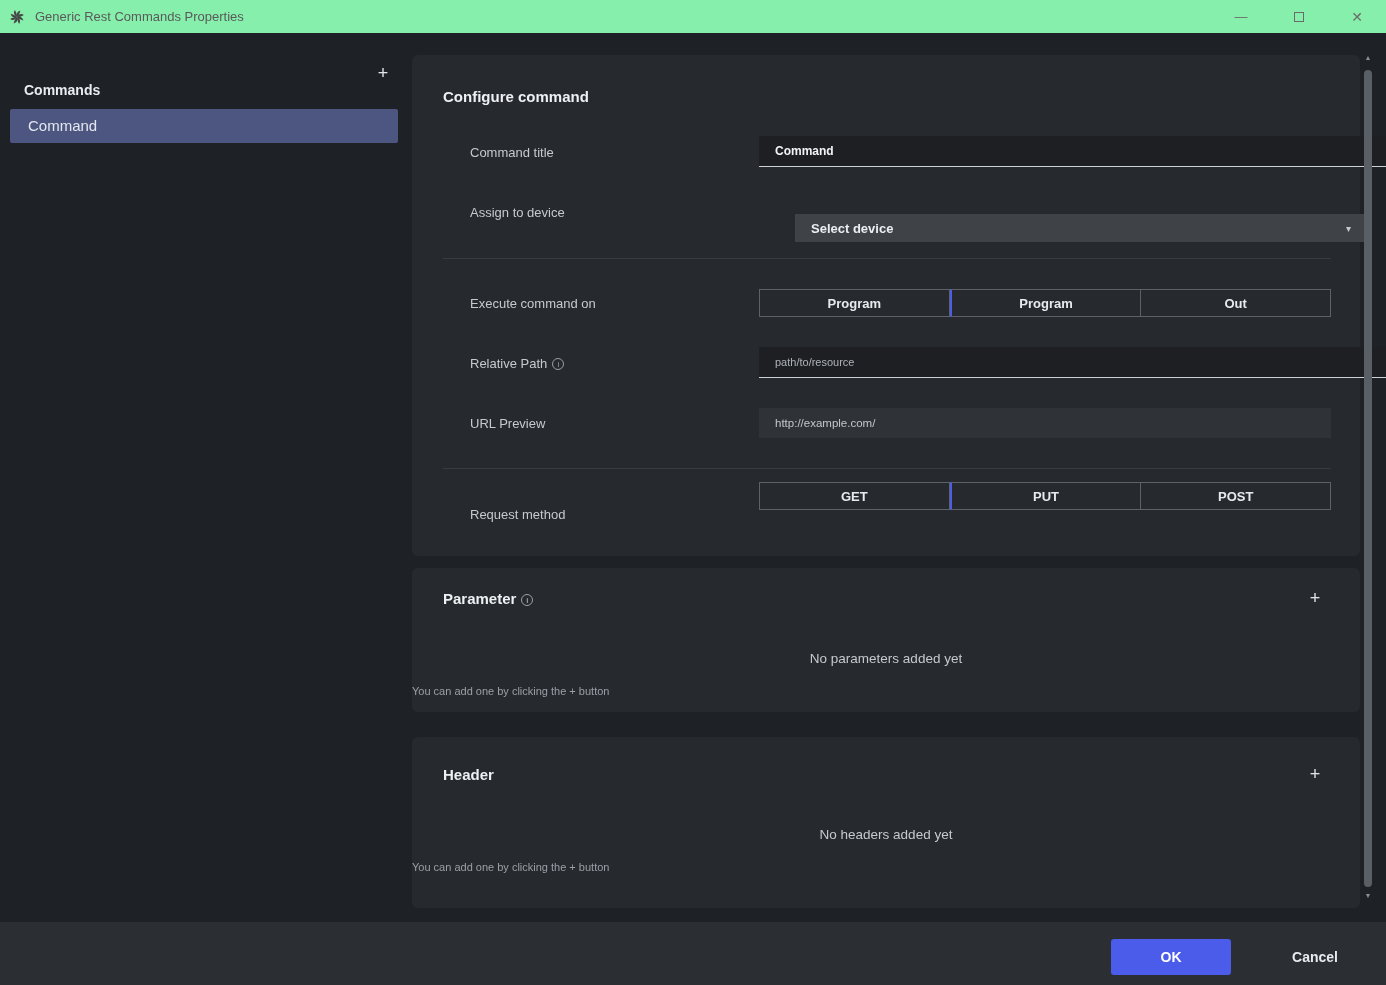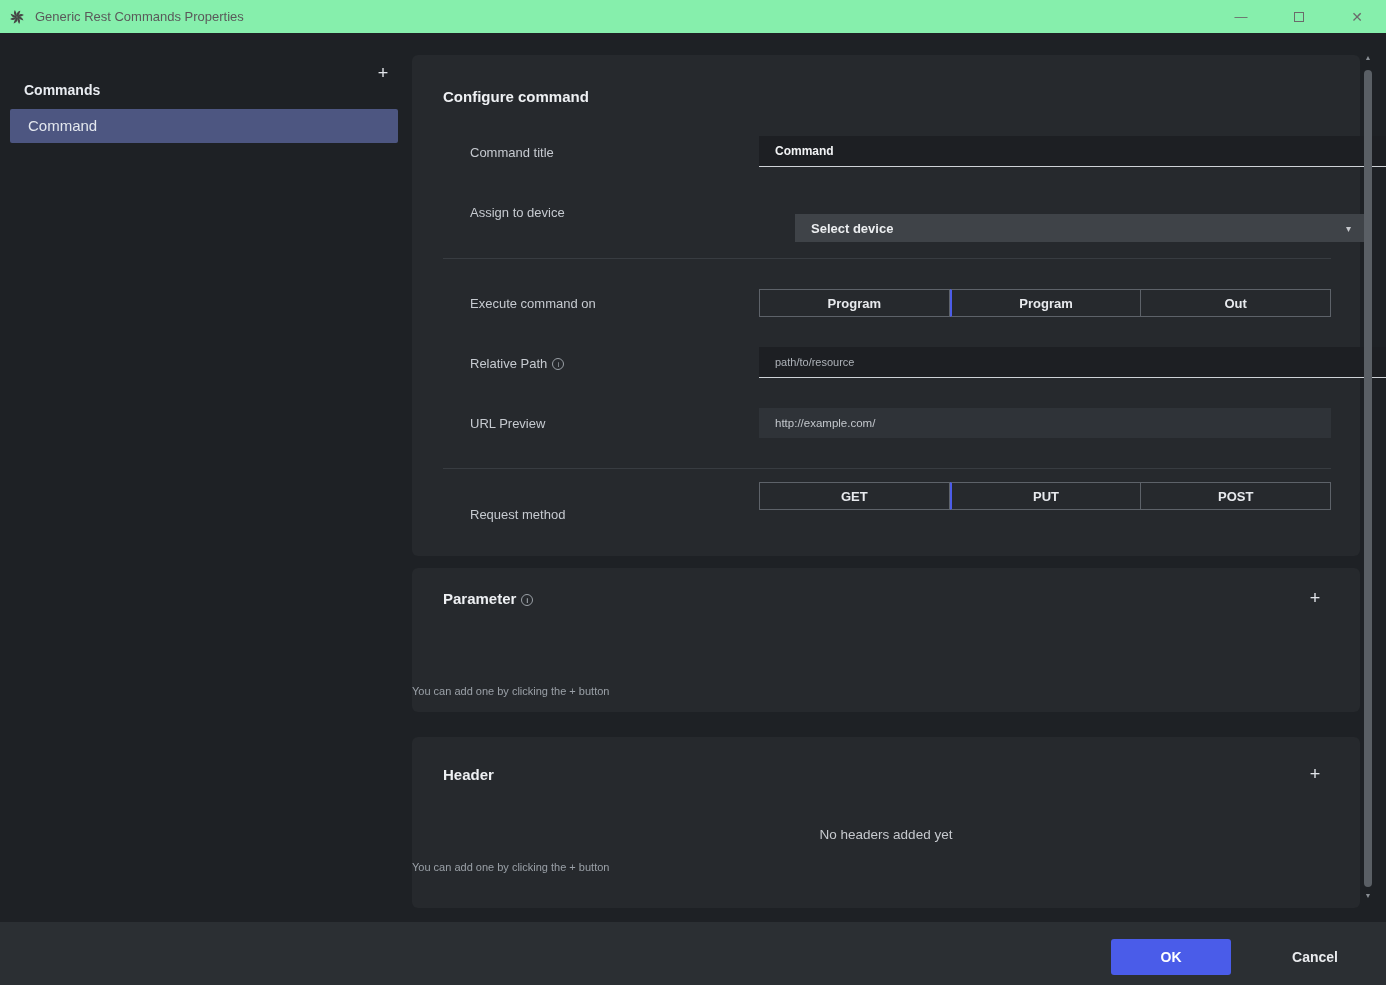--- a/index.html
+++ b/index.html
@@ -207,20 +207,21 @@
     </div>
   </div>
 
   <div class="card card-param">
     <div class="card-title" style="top:22px;">
       <span>Parameter</span><i class="info-icon">i</i>
     </div>
     <div class="card-add" style="top:19px;">
       <span>+</span>
     </div>
+    <div class="empty-title" style="top:83px;">No parameters added yet</div>
     <div class="empty-hint" style="top:117px;">You can add one by clicking the + button</div>
   </div>
 
   <div class="card card-header">
     <div class="card-title" style="top:29px;">Header</div>
     <div class="card-add" style="top:26px;">
       <span>+</span>
     </div>
     <div class="empty-title" style="top:90px;">No headers added yet</div>
     <div class="empty-hint" style="top:124px;">You can add one by clicking the + button</div>

